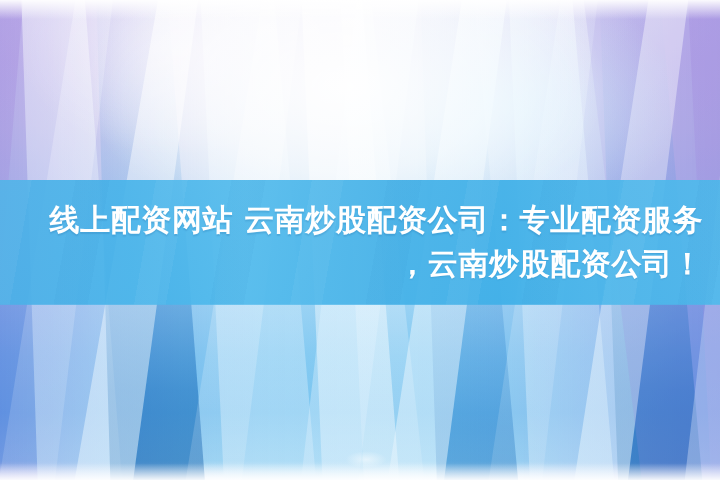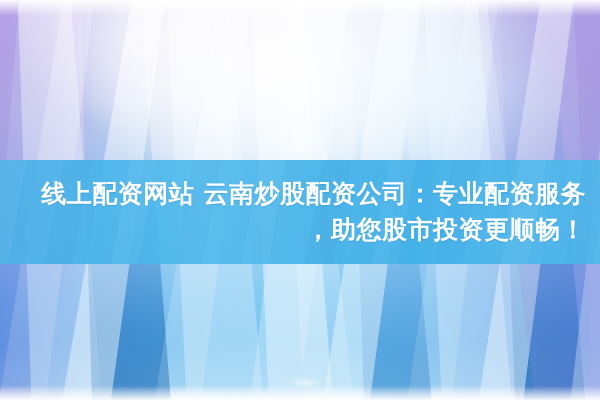--- a/index.html
+++ b/index.html
@@ -100,21 +100,21 @@
     height: 14px;
     background: radial-gradient(ellipse at center, rgba(255,255,255,0.55) 0%, rgba(255,255,255,0) 72%);
     pointer-events: none;
   }
 
   
   .title-band {
     position: absolute;
     left: 0;
     right: 0;
-    top: 160px;
+    top: 150px;
     height: 104px;
     background: linear-gradient(to right,
         rgba(76,176,231,0.93) 0%,
         rgba(72,180,234,0.92) 18%,
         rgba(80,186,236,0.91) 34%,
         rgba(70,178,232,0.93) 52%,
         rgba(64,176,232,0.94) 70%,
         rgba(74,182,234,0.92) 86%,
         rgba(80,186,236,0.92) 100%);
     box-sizing: border-box;
@@ -232,16 +232,16 @@
   </div>
 
   <div class="layer-bloom"></div>
 
   <div class="fade-top"></div>
   <div class="fade-bottom"></div>
   <div class="watermark"></div>
 
   <div class="title-band">
     <div class="headline">线上配资网站 云南炒股配资公司：专业配资服务</div>
-    <div class="headline">，助您股市投资更顺畅！</div>
+    <div class="headline">，云南炒股配资公司！</div>
   </div>
 
 </div>
 
 </body></html>

